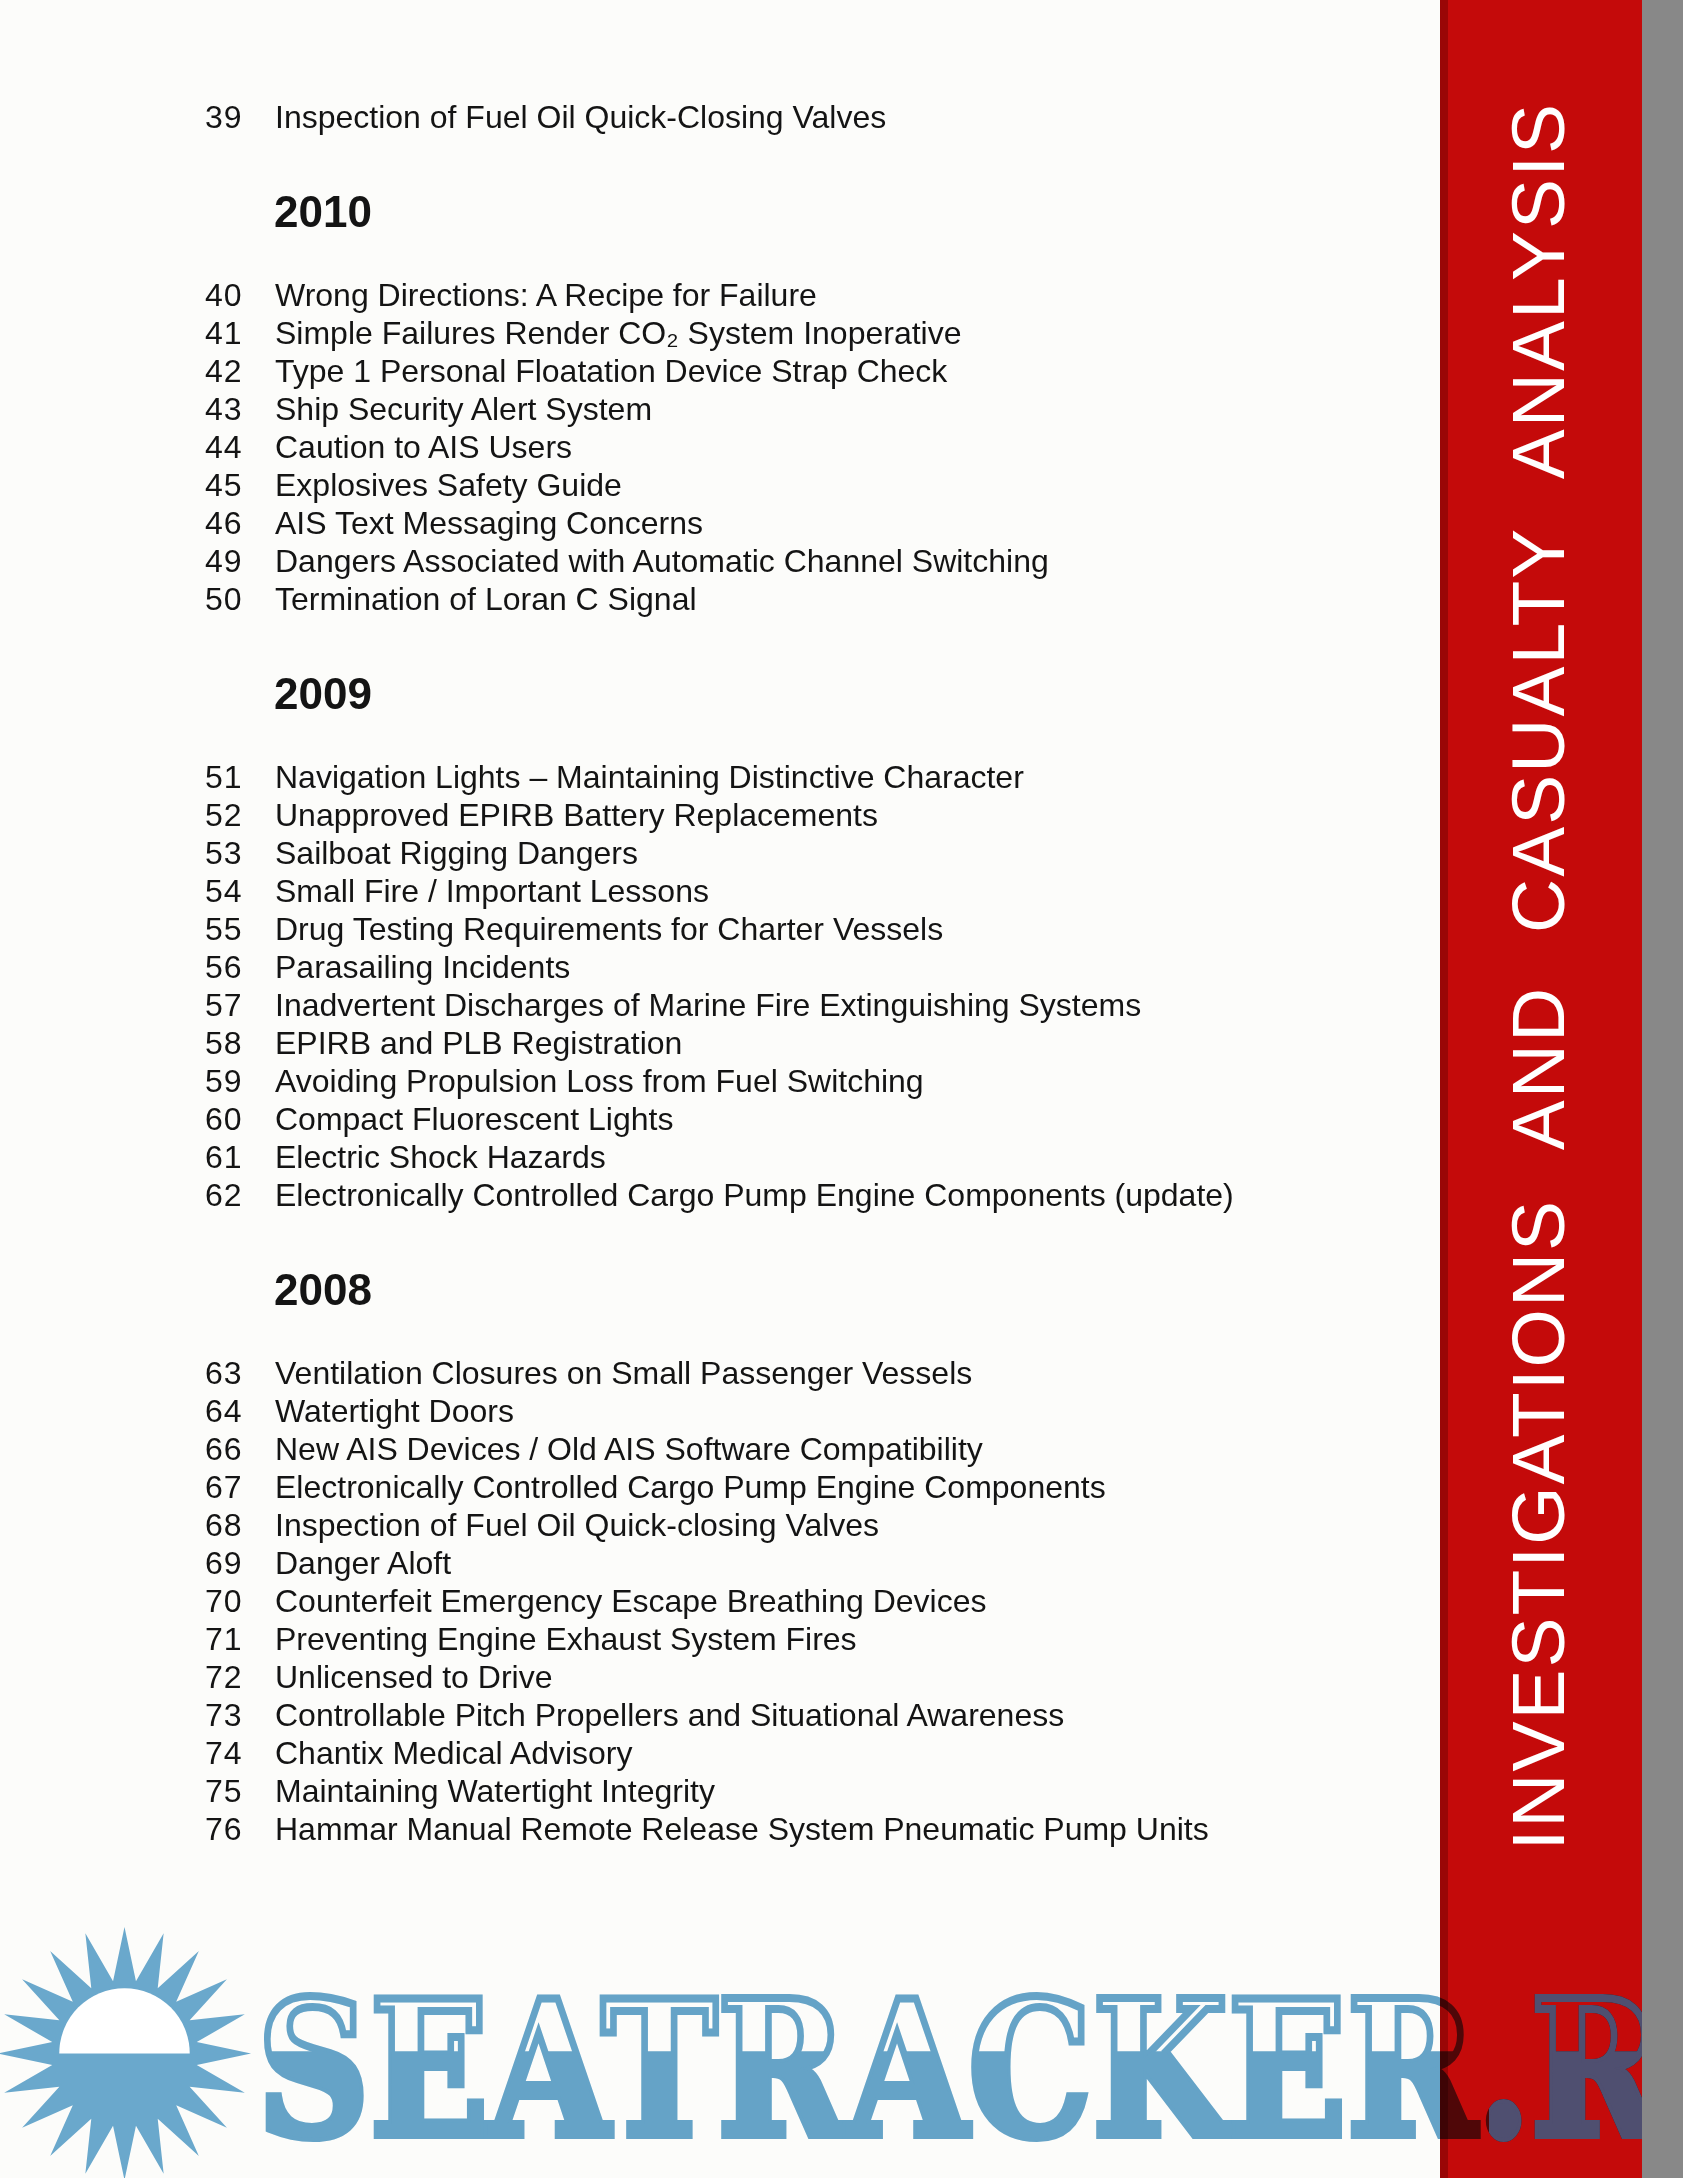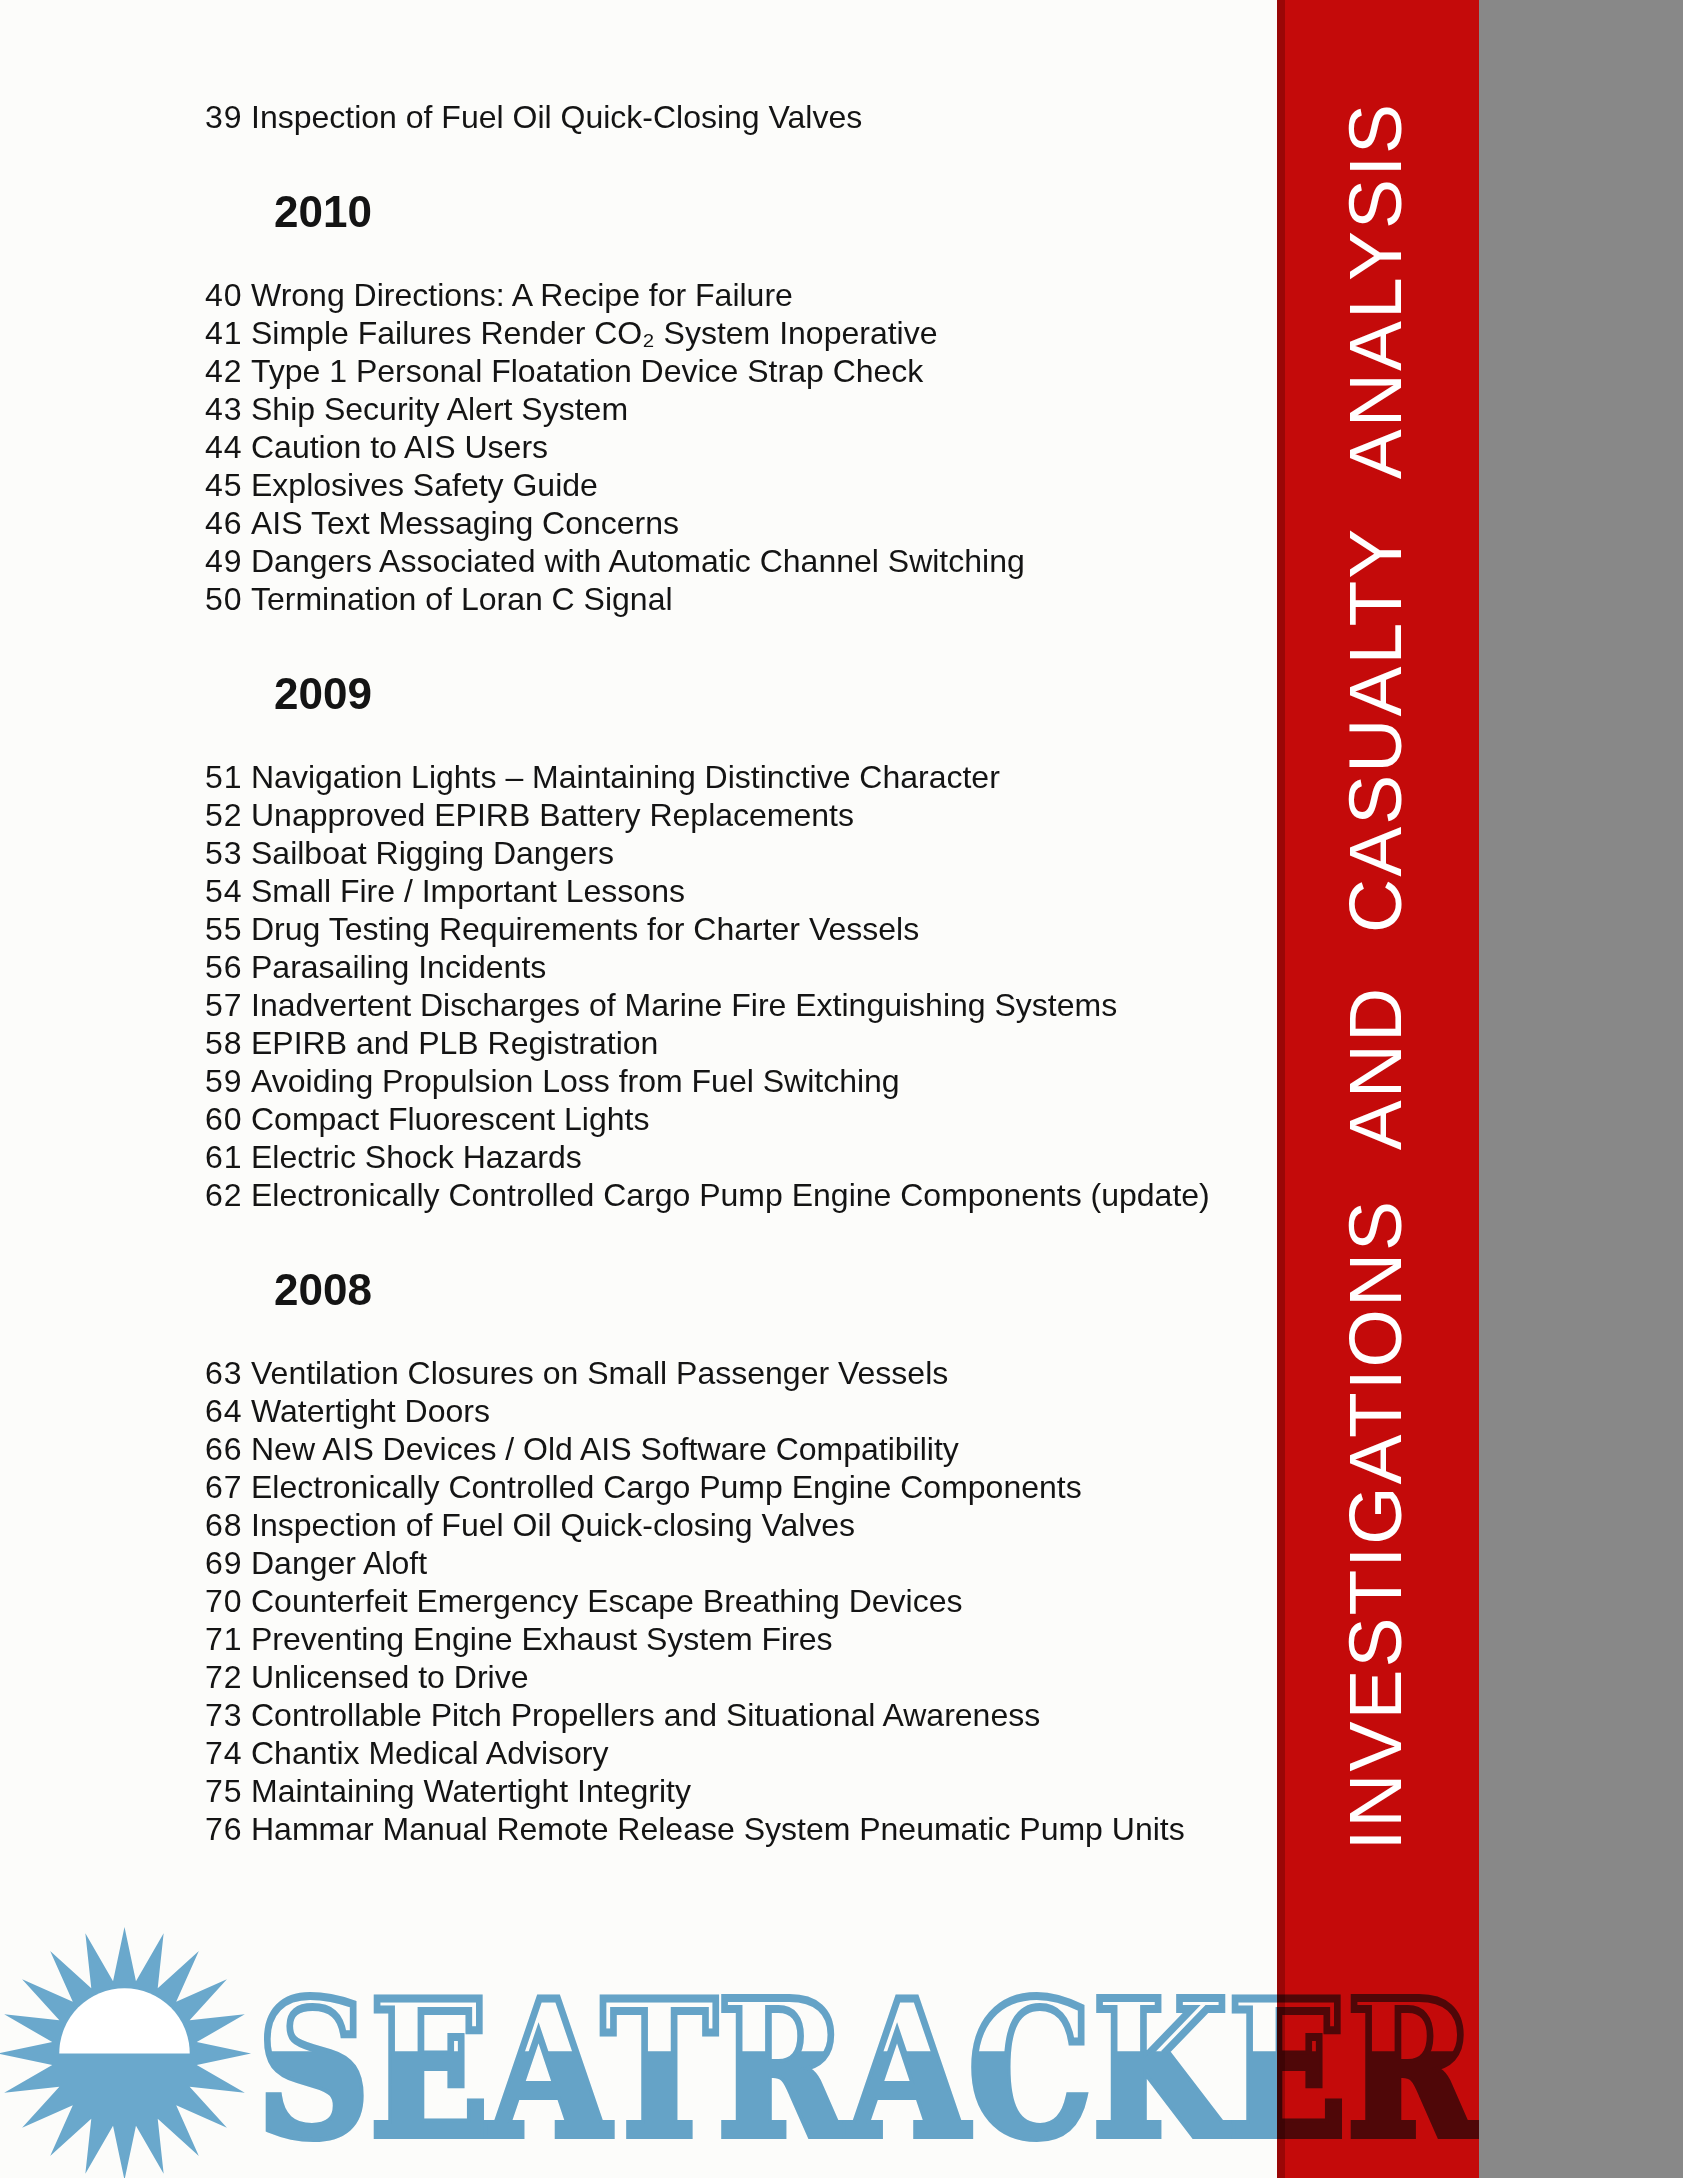--- a/index.html
+++ b/index.html
@@ -1,18 +1,18 @@
 <!DOCTYPE html>
 <html style="--red: #c40a0a; --red-edge: #9a0606; --blue: #66a5cb; --navy: #4f4f70; --sun: #6aa8cc;"><head>
 <meta charset="utf-8">
 <style>
   html,body{margin:0;padding:0;background:#888;}
   .page{
     position:relative;
-    width:1479px;height:2178px;
+    width:1642px;height:2178px;
     background:#fcfcfa;
     overflow:hidden;
     font-family:"Liberation Sans", sans-serif;
     color:#141414;
   }
 
   
   .toc{
     position:absolute;
     left:205px;top:98px;
@@ -24,20 +24,21 @@
     align-items:baseline;
     line-height:38px;
     font-size:32px;
     white-space:nowrap;
   }
   .toc-num{
     flex:0 0 46px;
     letter-spacing:1px;
   }
   .toc-title{
+    margin-left:24px;
   }
   .year-heading{
     margin:54px 0 42px 69px;
     font-size:44px;
     line-height:44px;
     font-weight:bold;
     letter-spacing:0px;
   }
 
   

